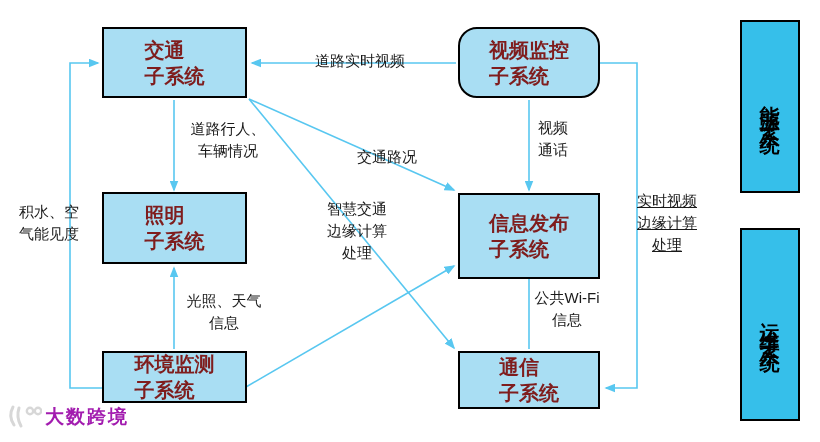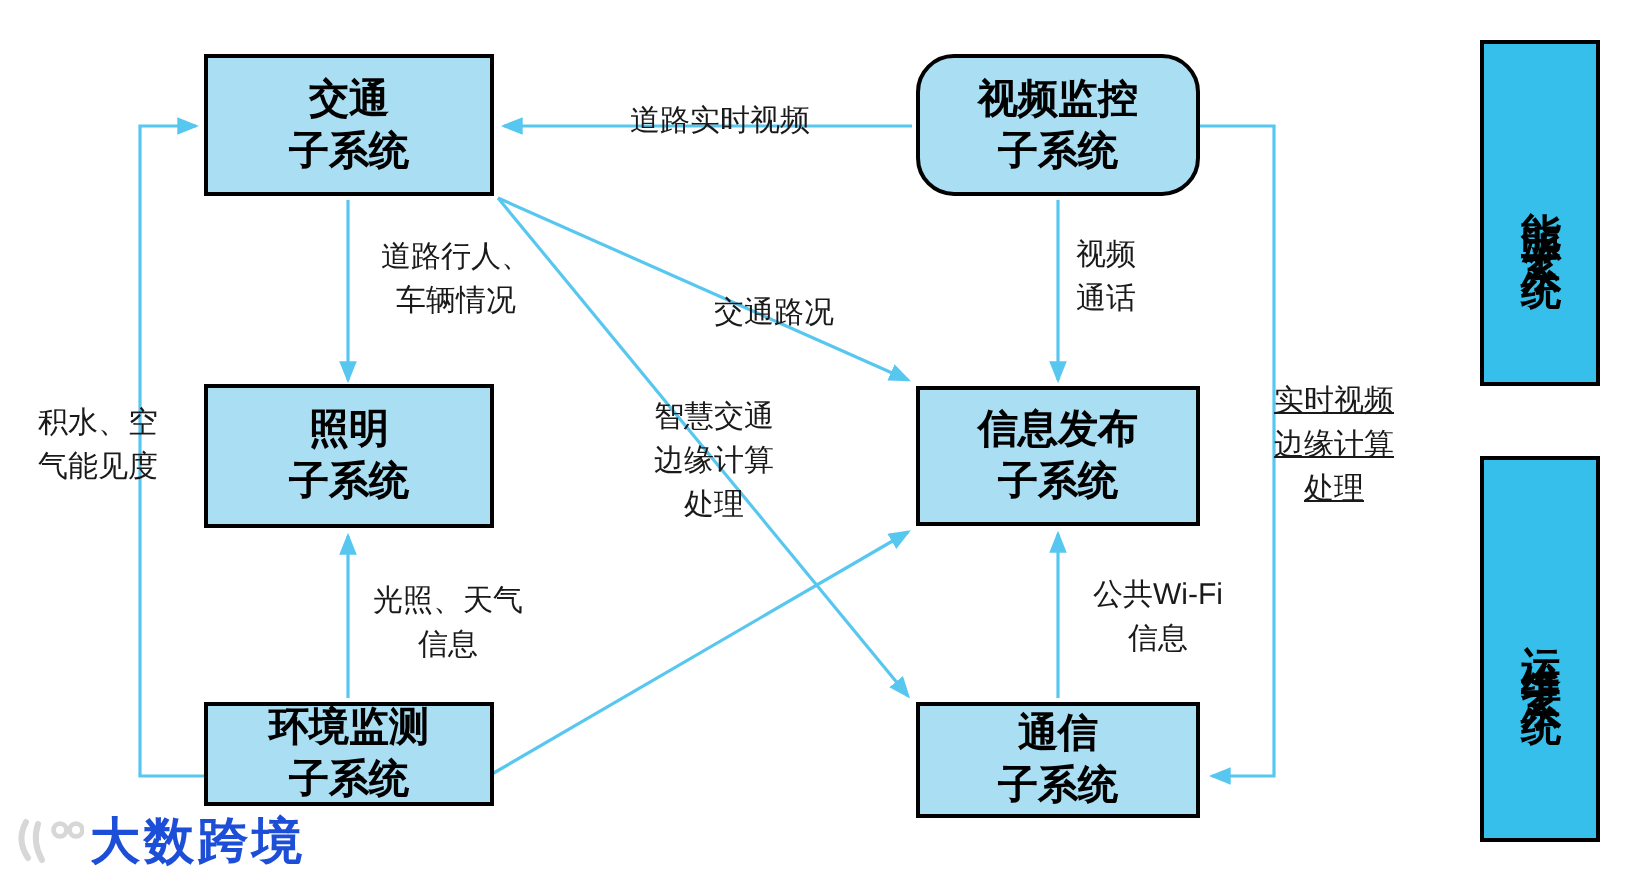--- a/index.html
+++ b/index.html
@@ -1,24 +1,24 @@
 <!DOCTYPE html>
 <html><head>
 <meta charset="utf-8">
 <style>
   html,body{margin:0;padding:0;background:#ffffff;}
   body{font-family:"Liberation Sans","DejaVu Sans",sans-serif;}
   .stage{position:relative;width:820px;height:442px;background:#ffffff;overflow:hidden;}
   .box{position:absolute;background:#A9DEF3;border:2.5px solid #000;display:flex;align-items:center;justify-content:center;box-sizing:border-box;}
-  .box .title{font-size:20px;font-weight:bold;color:#000000;text-align:center;line-height:26px;white-space:pre-line;}
+  .box .title{font-size:20px;font-weight:bold;color:#7f1d1d;line-height:26px;white-space:pre-line;}
   .sidebox{position:absolute;background:#36BFEA;border:2.5px solid #000;display:flex;align-items:center;justify-content:center;box-sizing:border-box;}
   .sidebox .title{font-size:20px;font-weight:bold;color:#000;writing-mode:vertical-rl;text-orientation:upright;letter-spacing:7px;line-height:1;}
   .edge-label{position:absolute;font-size:15px;color:#1a1a1a;text-align:center;line-height:22px;white-space:pre-line;width:max-content;transform:translateX(-50%);}
   svg.wires{position:absolute;left:0;top:0;pointer-events:none;}
-  .watermark{position:absolute;left:6px;top:404px;display:flex;align-items:center;gap:3px;color:#1d4ed8;font-size:25px;font-weight:bold;letter-spacing:2px;user-select:none;}
+  .watermark{position:absolute;left:6px;top:404px;display:flex;align-items:center;gap:3px;color:#a21caf;font-size:19px;font-weight:bold;letter-spacing:2px;user-select:none;}
 </style>
 </head>
 <body>
 
 <div class="stage">
 
   <svg class="wires" width="820" height="442" viewBox="0 0 820 442">
     <defs>
       <marker id="arrow" viewBox="0 0 10 8" refX="8.5" refY="4" markerWidth="11" markerHeight="9" orient="auto" markerUnits="userSpaceOnUse">
         <path d="M0 0 L10 4 L0 8 Z" fill="#58C7F0"></path>
@@ -43,21 +43,21 @@
 子系统</div>
   </div>
   <div class="box" style="left:458px;top:27px;width:142px;height:71px;border-radius:19px;">
     <div class="title">视频监控
 子系统</div>
   </div>
   <div class="box" style="left:102px;top:192px;width:145px;height:72px;">
     <div class="title">照明
 子系统</div>
   </div>
-  <div class="box" style="left:458px;top:193px;width:142px;height:70px;">
+  <div class="box" style="left:458px;top:193px;width:142px;height:86px;">
     <div class="title">信息发布
 子系统</div>
   </div>
   <div class="box" style="left:102px;top:351px;width:145px;height:52px;">
     <div class="title">环境监测
 子系统</div>
   </div>
   <div class="box" style="left:458px;top:351px;width:142px;height:58px;">
     <div class="title">通信
 子系统</div>
@@ -74,21 +74,21 @@
   <div class="edge-label" style="left:228px;top:118px;">道路行人、
 车辆情况</div>
   <div class="edge-label" style="left:553px;top:117px;">视频
 通话</div>
   <div class="edge-label" style="left:387px;top:146px;">交通路况</div>
   <div class="edge-label" style="left:357px;top:198px;">智慧交通
 边缘计算
 处理</div>
   <div class="edge-label" style="left:224px;top:290px;">光照、天气
 信息</div>
-  <div class="edge-label" style="left:567px;top:287px;margin-left:12px;">公共Wi-Fi
+  <div class="edge-label" style="left:567px;top:287px;">公共Wi-Fi
 信息</div>
   <div class="edge-label" style="left:49px;top:201px;">积水、空
 气能见度</div>
   <div class="edge-label" style="left:667px;top:190px;text-decoration:underline;">实时视频
 边缘计算
 处理</div>
 
   <div class="watermark">
     <svg width="36" height="26" viewBox="0 0 36 26">
       <path d="M7 3 Q2 12 8 21" stroke="#d7d7d7" stroke-width="3" fill="none" stroke-linecap="round"></path>

